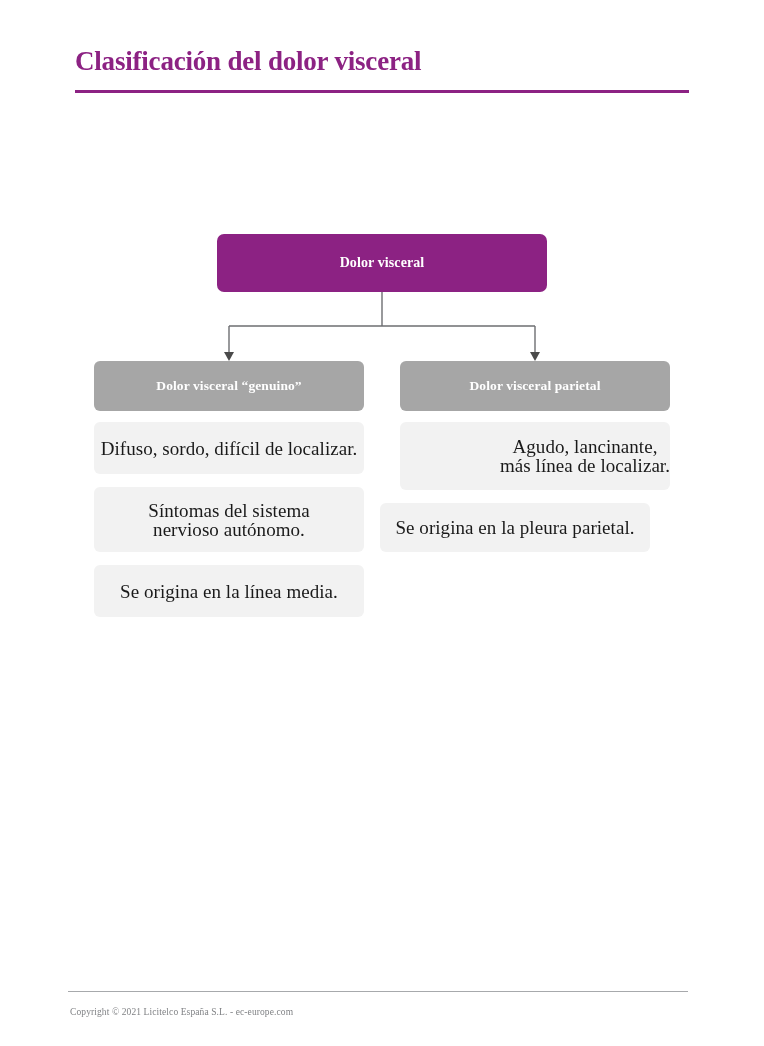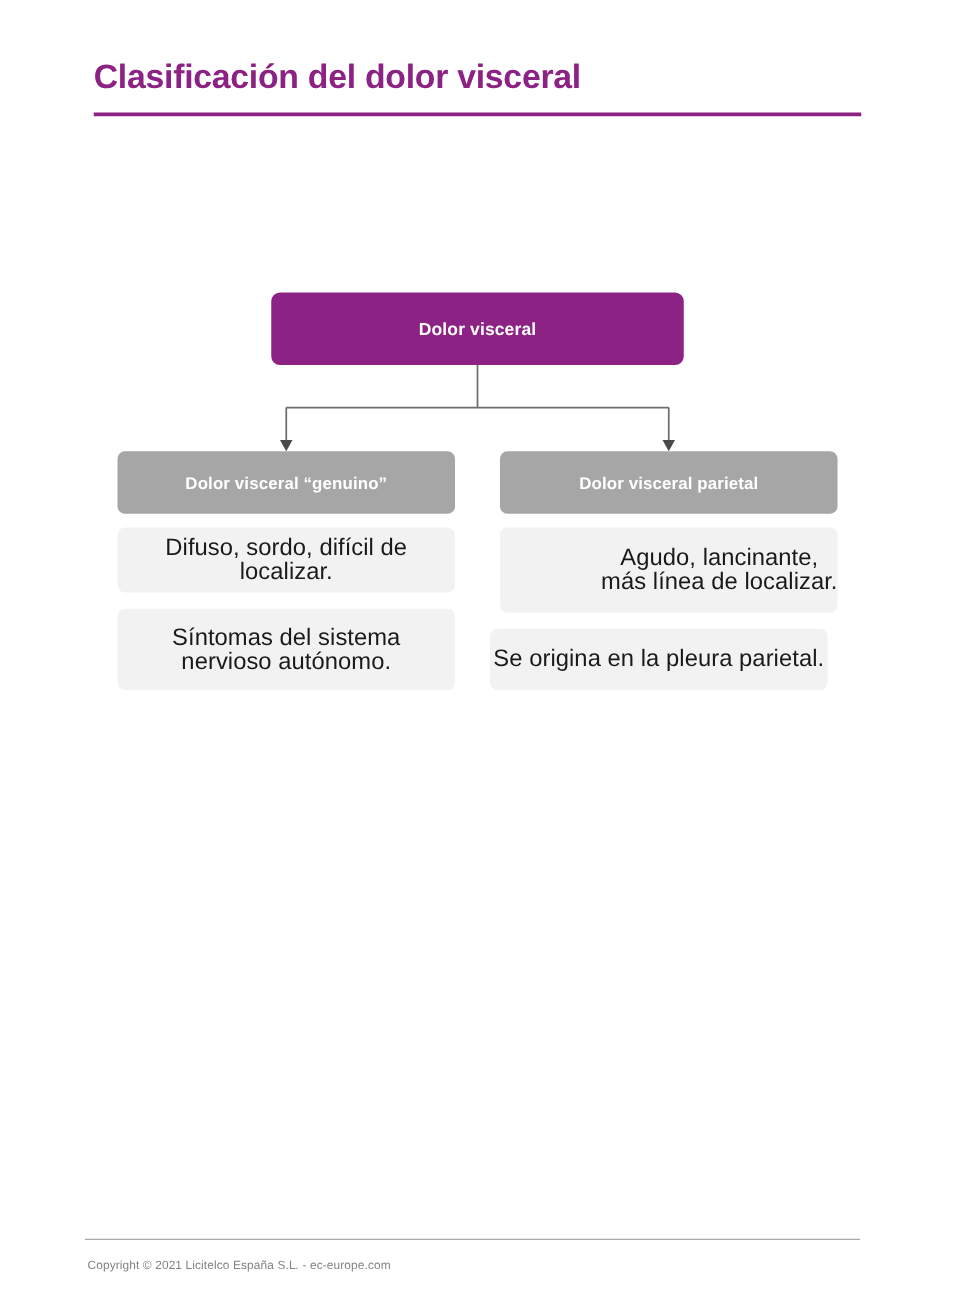--- a/index.html
+++ b/index.html
@@ -14,20 +14,21 @@
     position: relative;
     overflow: hidden;
     font-family: "Liberation Sans", sans-serif;
     -webkit-font-smoothing: antialiased;
   }
 
   .page {
     position: absolute;
     inset: 0;
     background: #ffffff;
+    font-family: Liberation Serif, serif;
   }
 
   
   .page-header {
     position: absolute;
     left: 75px;
     top: 44px;
     width: 614px;
   }
   .page-title {
@@ -101,21 +102,21 @@
     color: #1a1a1a;
     font-size: 19px;
     font-weight: normal;
     line-height: 19px;
     letter-spacing: 0.05px;
   }
   .item-l1 { left: 94px;  top: 422px; height: 52px; }
   .item-l2 { left: 94px;  top: 487px; height: 65px; }
   .item-l3 { left: 94px;  top: 565px; height: 52px; }
   .item-r1 { left: 400px; top: 422px; height: 68px; justify-content: flex-end; }
-  .item-r2 { left: 392px; top: 503px; height: 49px; }
+  .item-r2 { left: 380px; top: 503px; height: 49px; }
 
   .node-item .txt { display: block; }
 
   
   .connectors {
     position: absolute;
     left: 0;
     top: 0;
     width: 764px;
     height: 1046px;
@@ -183,20 +184,25 @@
       </div>
     </div>
 
     <div class="node node-item item-l2">
       <div>
         <span class="txt">Síntomas del sistema</span>
         <span class="txt">nervioso autónomo.</span>
       </div>
     </div>
 
+    <div class="node node-item item-l3">
+      <div>
+        <span class="txt">Se origina en la línea media.</span>
+      </div>
+    </div>
 
     <div class="node node-item item-r1">
       <div>
         <span class="txt">Agudo, lancinante,</span>
         <span class="txt">más línea de localizar.</span>
       </div>
     </div>
 
     <div class="node node-item item-r2">
       <div>

